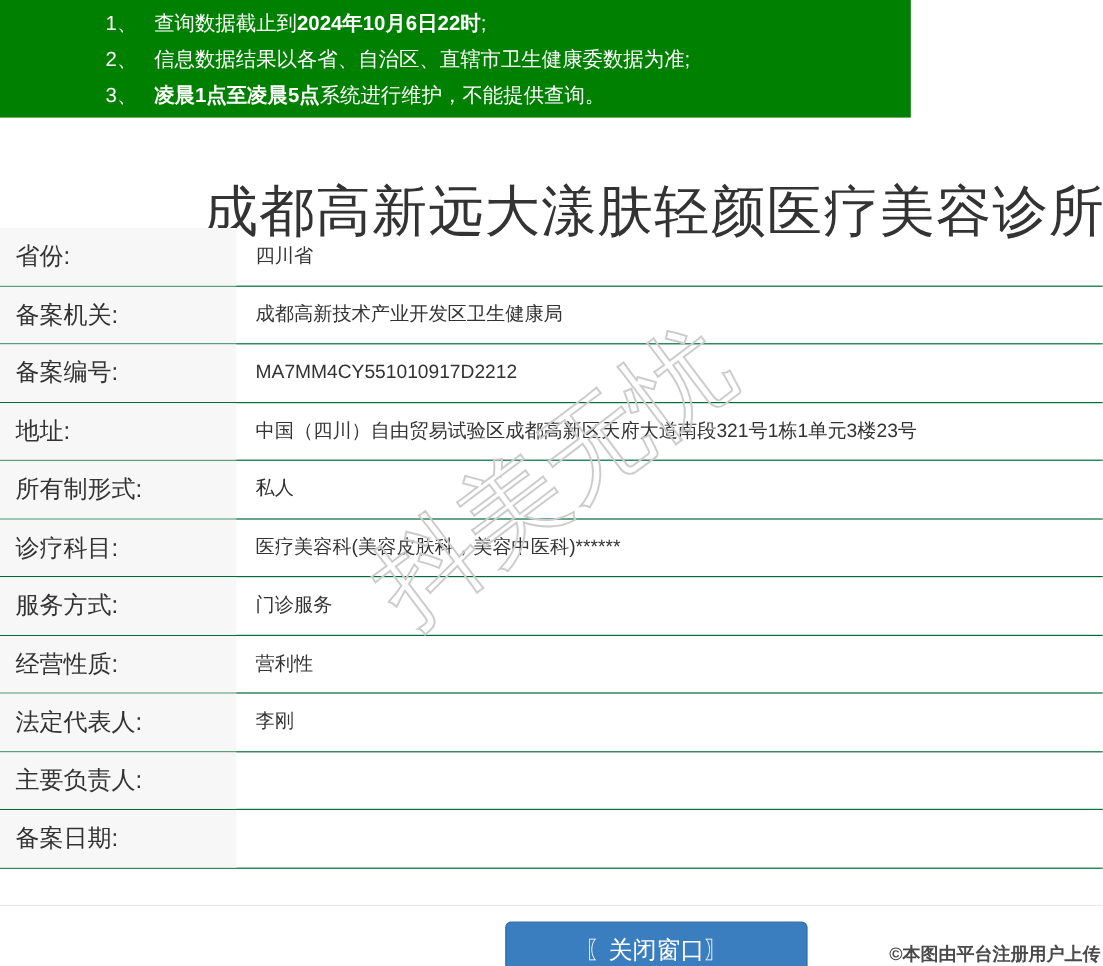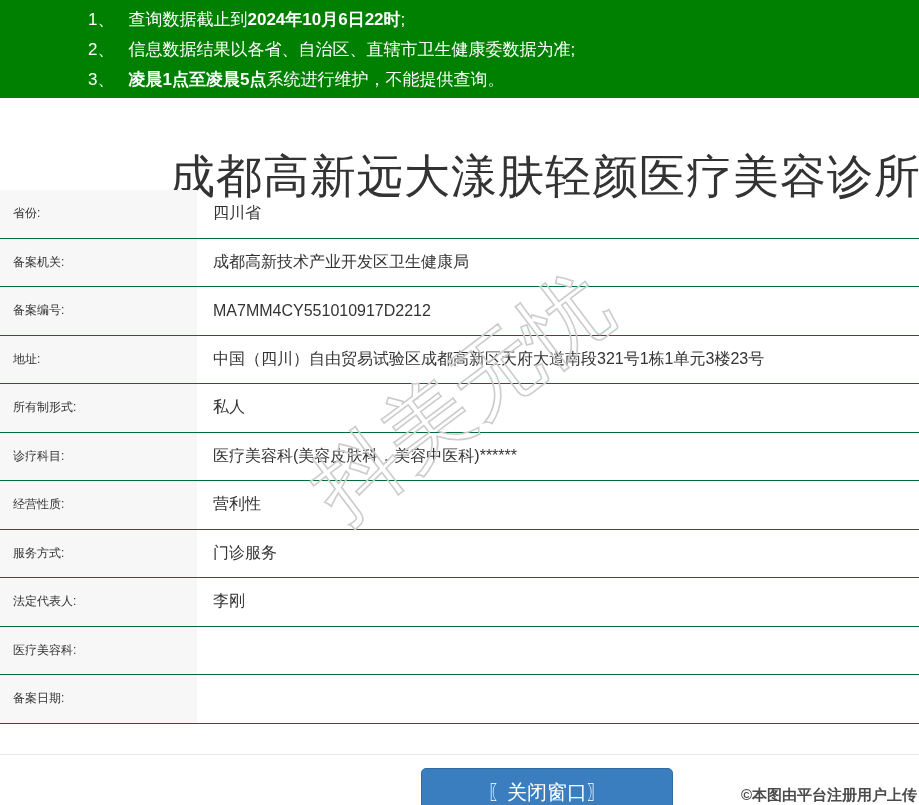--- a/index.html
+++ b/index.html
@@ -3,21 +3,21 @@
 <meta charset="utf-8">
 <style>
   html,body{margin:0;padding:0;}
   body{
     width:919px;height:805px;position:relative;overflow:hidden;
     background:#ffffff;
     font-family:"Liberation Sans","DejaVu Sans",sans-serif;
   }
   
   .banner{
-    position:absolute;top:0;left:0;width:919px;height:98px;
+    position:absolute;top:0;left:0;width:759px;height:98px;
     background:#008000;color:#ffffff;box-sizing:border-box;
     padding:5px 0 0 88px;
   }
   .banner-line{
     font-size:17px;line-height:30px;white-space:nowrap;
   }
   .banner-line .num{display:inline-block;margin-right:14px;}
   .banner-line b{font-weight:bold;}
   
   .page-title{
@@ -28,21 +28,21 @@
   
   .record-table{
     position:absolute;top:190px;left:0;width:919px;
   }
   .record-row{
     display:flex;height:47.5px;border-bottom:1px solid #006b3a;
   }
   .record-row .cell-label{
     width:197px;box-sizing:border-box;background:#f7f7f7;
     display:flex;align-items:center;padding-left:13px;
-    font-size:12px;color:#333333;
+    font-size:20px;color:#333333;
   }
   .record-row .cell-value{
     flex:1;display:flex;align-items:center;padding-left:16px;
     font-size:16px;color:#333333;white-space:nowrap;overflow:hidden;
   }
   
   .footer-divider{
     position:absolute;top:754px;left:0;width:919px;height:1px;background:#e8e8e8;
   }
   .close-btn{
@@ -98,33 +98,33 @@
   </div>
   <div class="record-row">
     <div class="cell-label">所有制形式:</div>
     <div class="cell-value">私人</div>
   </div>
   <div class="record-row">
     <div class="cell-label">诊疗科目:</div>
     <div class="cell-value">医疗美容科(美容皮肤科，美容中医科)******</div>
   </div>
   <div class="record-row">
+    <div class="cell-label">服务方式:</div>
+    <div class="cell-value">门诊服务</div>
+  </div>
+  <div class="record-row">
     <div class="cell-label">经营性质:</div>
     <div class="cell-value">营利性</div>
-  </div>
-  <div class="record-row">
-    <div class="cell-label">服务方式:</div>
-    <div class="cell-value">门诊服务</div>
   </div>
   <div class="record-row">
     <div class="cell-label">法定代表人:</div>
     <div class="cell-value">李刚</div>
   </div>
   <div class="record-row">
-    <div class="cell-label">医疗美容科:</div>
+    <div class="cell-label">主要负责人:</div>
   </div>
   <div class="record-row">
     <div class="cell-label">备案日期:</div>
   </div>
 </div>
 
 <div class="footer-divider"></div>
 <button class="close-btn">〖关闭窗口〗</button>
 
 <svg class="wm-center" width="500" height="500">

